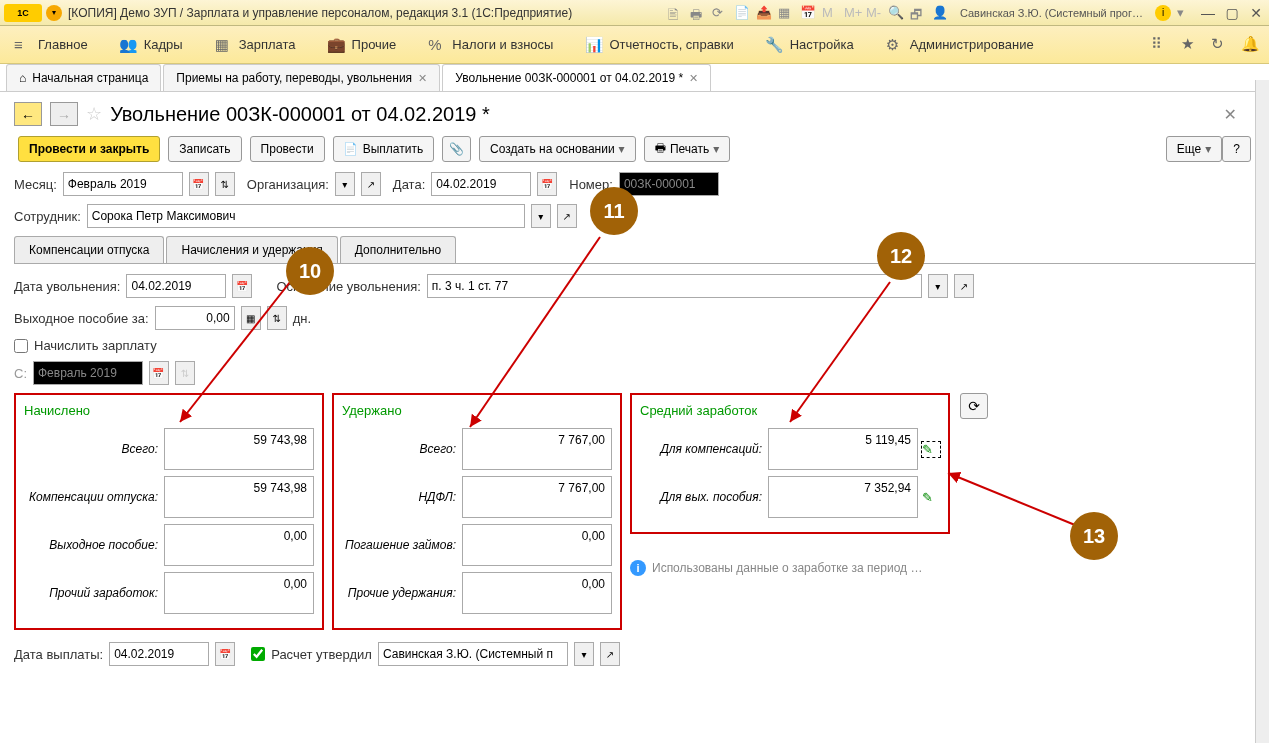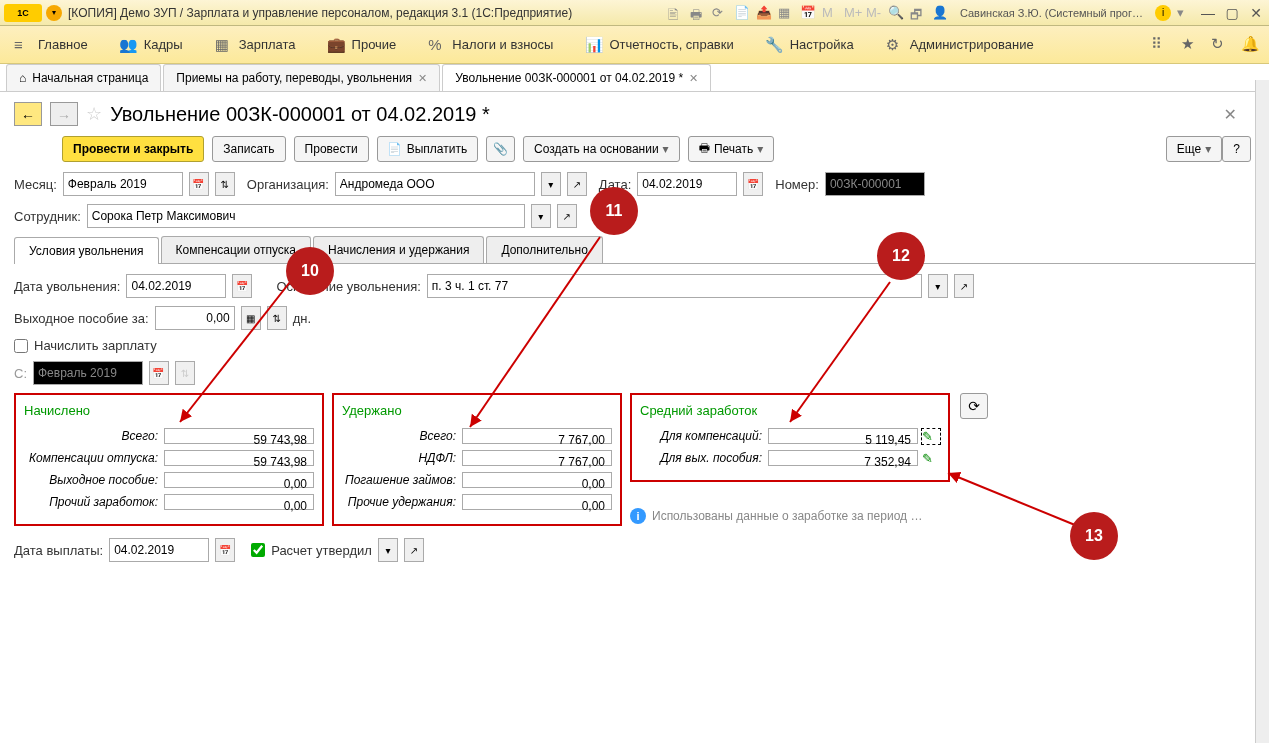--- a/index.html
+++ b/index.html
@@ -30,21 +30,21 @@
 
 
 .pagehdr { display: flex; align-items: center; padding: 10px 14px; gap: 8px; }
 .navbtn { width: 28px; height: 24px; border: 1px solid #999; background: #ffe880; font-size: 14px; }
 .navbtn.disabled { background: #eee; color: #aaa; }
 .star { font-size: 18px; color: #ccc; }
 .pagetitle { font-size: 20px; font-weight: normal; }
 .pageclose { margin-left: auto; font-size: 16px; color: #888; margin-right: 18px; }
 
 
-.toolbar { display: flex; align-items: center; gap: 8px; padding: 0 18px 10px; margin-left: 44px; }
+.toolbar { display: flex; align-items: center; gap: 8px; padding: 0 18px 10px; }
 .btn { height: 26px; padding: 0 10px; border: 1px solid #999; background: #f5f5f5; border-radius: 3px; font-size: 12px; cursor: pointer; display: inline-flex; align-items: center; gap: 4px; }
 .btn.primary { background: #ffe040; font-weight: bold; border-color: #b0a030; }
 .btn.icon { padding: 0 6px; }
 .btn-drop::after { content: " ▾"; color: #666; }
 .toolbar-right { margin-left: auto; display: flex; gap: 0; }
 
 
 .content { padding: 0 14px; position: relative; }
 .row { display: flex; align-items: center; gap: 6px; margin-bottom: 8px; }
 .lbl { font-size: 13px; color: #333; white-space: nowrap; }
@@ -56,29 +56,29 @@
 .innertabs { display: flex; border-bottom: 1px solid #aaa; margin-bottom: 10px; }
 .itab { padding: 6px 14px; border: 1px solid #aaa; border-bottom: none; margin-right: 2px; background: #eee; font-size: 12px; border-radius: 3px 3px 0 0; }
 .itab.active { background: #fff; position: relative; top: 1px; }
 
 
 .summaries { display: flex; gap: 8px; margin-top: 8px; }
 .sumblock { border: 2px solid #c00; padding: 8px; width: 310px; position: relative; }
 .sumtitle { color: #090; font-size: 13px; margin-bottom: 10px; }
 .sumrow { display: flex; align-items: center; margin-bottom: 6px; }
 .sumlbl { flex: 1; text-align: right; padding-right: 6px; font-size: 12px; font-style: italic; }
-.sumval { width: 150px; height: 16px; border: 1px solid #aaa; text-align: right; padding: 0 6px; font-size: 12px; line-height: 22px; }
+.sumval { width: 150px; height: 42px; border: 1px solid #aaa; text-align: right; padding: 0 6px; font-size: 12px; line-height: 22px; }
 .pencil { width: 18px; font-size: 13px; color: #080; margin-left: 4px; }
 .pencil.sel { outline: 1px dashed #000; }
 .refresh { width: 28px; height: 26px; border: 1px solid #999; background: #f5f5f5; border-radius: 3px; font-size: 14px; }
 .infop { display:flex; align-items:center; gap:6px; margin-top:8px; color:#888; font-size:12px; }
 .infoi { width:16px; height:16px; background:#39f; color:#fff; border-radius:8px; text-align:center; font-size:11px; font-weight:bold; line-height:16px; }
 
 
-.callout { position: absolute; width: 48px; height: 48px; background: #b91c1c; border-radius: 24px; color: #fff; font-size: 16px; font-weight: bold; display: flex; align-items: center; justify-content: center; z-index: 10; }
+.callout { position: absolute; width: 48px; height: 48px; background: #a16207; border-radius: 24px; color: #fff; font-size: 20px; font-weight: bold; display: flex; align-items: center; justify-content: center; z-index: 10; }
 
 
 .arrow { position: absolute; z-index: 5; pointer-events:none; }
 
 .chk { width: 14px; height: 14px; }
 .scrollb { position:absolute; right:0; top:80px; bottom:0; width:14px; background:#eee; border-left:1px solid #ccc;}
 </style>
 </head>
 <body>
 
@@ -196,39 +196,37 @@
 </div>
 
 <div class="content">
 
   <div class="row">
     <span class="lbl">Месяц:</span>
     <input class="fld" style="width: 120px;" value="Февраль 2019">
     <span class="fld-btn">📅</span>
     <span class="fld-btn">⇅</span>
     <span class="lbl" style="margin-left:6px">Организация:</span>
-    <input class="fld" style="width: 200px;" value="Андромеда ООО">
     <span class="fld-btn">▾</span>
     <span class="fld-btn">↗</span>
     <span class="lbl" style="margin-left:6px">Дата:</span>
     <input class="fld" style="width: 100px;" value="04.02.2019">
     <span class="fld-btn">📅</span>
     <span class="lbl" style="margin-left:6px">Номер:</span>
     <input class="fld ro" style="width: 100px;" value="00ЗК-000001">
   </div>
 
   <div class="row">
     <span class="lbl">Сотрудник:</span>
     <input class="fld" style="width: 438px;" value="Сорока Петр Максимович">
     <span class="fld-btn">▾</span>
     <span class="fld-btn">↗</span>
   </div>
 
   <div class="innertabs">
-    <div class="itab active">Условия увольнения</div>
     <div class="itab">Компенсации отпуска</div>
     <div class="itab">Начисления и удержания</div>
     <div class="itab">Дополнительно</div>
   </div>
 
   <div class="row">
     <span class="lbl">Дата увольнения:</span>
     <input class="fld" style="width: 100px;" value="04.02.2019">
     <span class="fld-btn">📅</span>
     <span class="lbl" style="margin-left:18px">Основание увольнения:</span>
@@ -319,20 +317,21 @@
       </div>
     </div>
   </div>
 
   <div class="row" style="margin-top:12px">
     <span class="lbl">Дата выплаты:</span>
     <input class="fld" style="width: 100px;" value="04.02.2019">
     <span class="fld-btn">📅</span>
     <input type="checkbox" class="chk" checked="" style="margin-left: 10px; accent-color: rgb(0, 170, 0);">
     <span class="lbl">Расчет утвердил</span>
+    <input class="fld" style="width: 190px;" value="Савинская З.Ю. (Системный п">
     <span class="fld-btn">▾</span>
     <span class="fld-btn">↗</span>
   </div>
 
   <div class="callout" style="left:286px; top:75px">10</div>
   <div class="callout" style="left:590px; top:15px">11</div>
   <div class="callout" style="left:877px; top:60px">12</div>
   <div class="callout" style="left:1070px; top:340px">13</div>
 
   <svg class="arrow" style="left:170px; top:100px" width="150" height="160">

